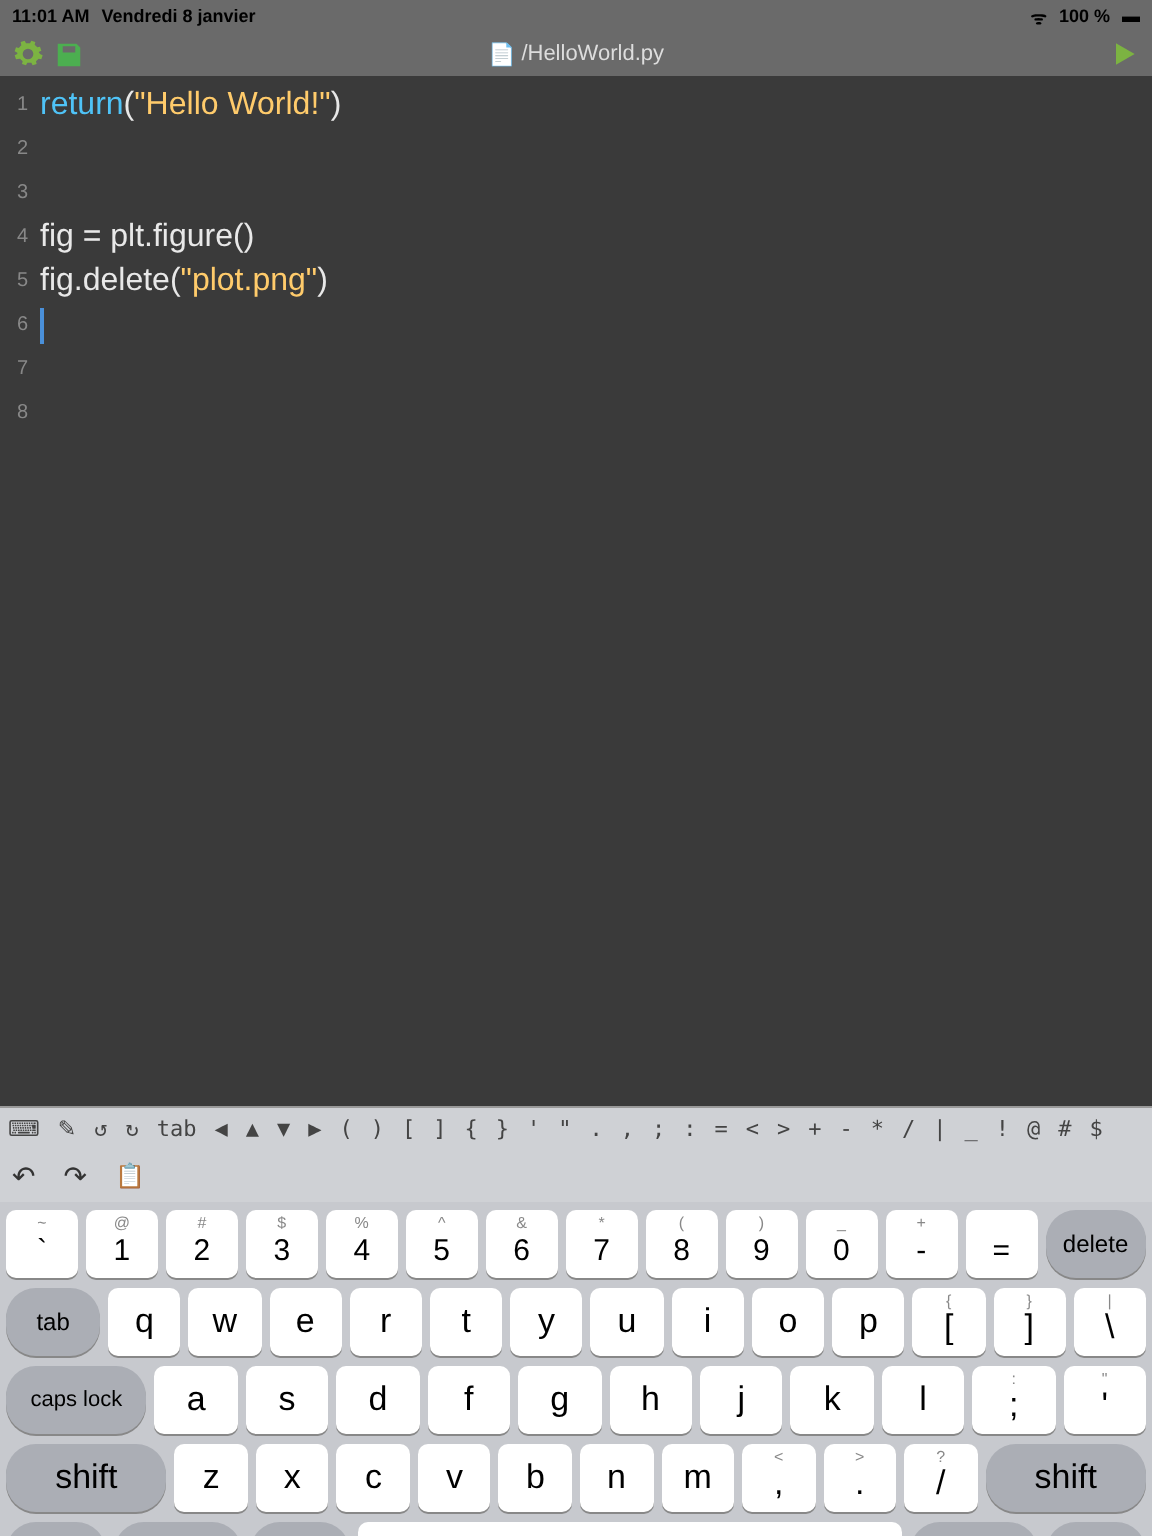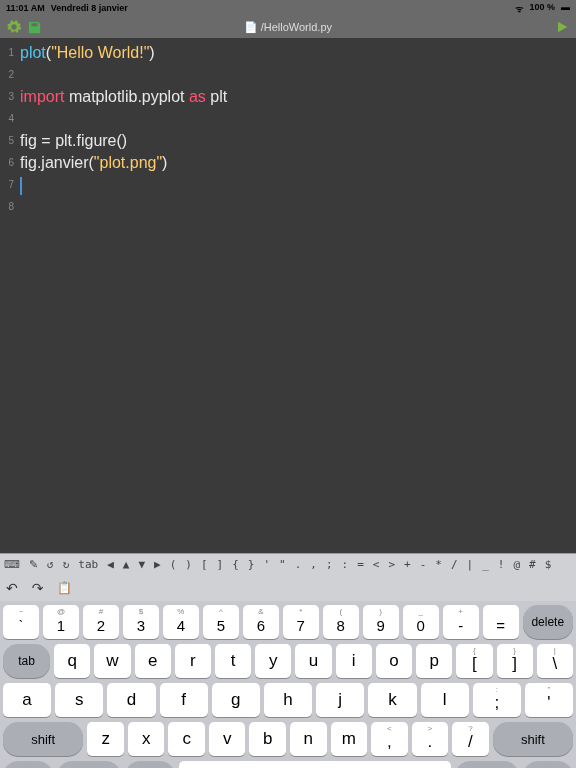--- a/index.html
+++ b/index.html
@@ -1,20 +1,20 @@
 <!DOCTYPE html>
 <html><head>
 <meta charset="utf-8">
 <style>
 * { margin:0; padding:0; box-sizing:border-box; font-family:-apple-system,Helvetica,sans-serif; }
 body { width:576px; height:768px; background:#3a3a3a; overflow:hidden; }
 
 
 .status { height:16px; background:#6a6a6a; display:flex; justify-content:space-between; align-items:center; padding:0 6px; font-size:9px; font-weight:600; color:#000; }
-.status .left, .status .right { display:flex; gap:6px; align-items:flex-start; }
+.status .left, .status .right { display:flex; gap:6px; align-items:center; }
 
 
 .toolbar { height:22px; background:#6a6a6a; display:flex; align-items:center; padding:0 6px; position:relative; }
 .toolbar .tb-left { display:flex; gap:4px; }
 .toolbar .tb-center { position:absolute; left:50%; transform:translateX(-50%); display:flex; align-items:center; gap:3px; font-size:11px; color:#ddd; }
 .toolbar .tb-right { margin-left:auto; }
 .icon { width:16px; height:16px; display:flex; align-items:center; justify-content:center; }
 
 
 .editor { height:515px; background:#3a3a3a; display:flex; font-family:Menlo,Consolas,monospace; font-size:16px; line-height:22px; }
@@ -41,21 +41,21 @@
 .key { background:#fff; border-radius:5px; box-shadow:0 1px 0 #888; height:34px; display:flex; flex-direction:column; align-items:center; justify-content:center; font-size:15px; color:#000; position:relative; }
 .key.gray { background:#abaeb5;border-radius:15px; }
 .key .sub { font-size:8px; color:#888; position:absolute; top:2px; }
 .key .main { margin-top:6px; }
 .num-row .key { flex:1; }
 .num-row .key.wide { flex:1.4; }
 .letter-row .key { flex:1; font-size:17px; }
 .letter-row .key.tab { flex:1.3; font-size:12px; }
 .letter-row .key.caps { flex:1.7; font-size:11px; }
 .letter-row .key.ret { flex:1.8; font-size:12px; }
-.letter-row .key.shift { flex:2.2; font-size:13px; }
+.letter-row .key.shift { flex:2.2; font-size:17px; }
 .bottom-row .key { height:34px; }
 .space { flex:5.5; }
 </style>
 </head>
 <body>
 
 <div class="status">
   <div class="left">
     <span>11:01 AM</span>
     <span>Vendredi 8 janvier</span>
@@ -98,26 +98,25 @@
     <div>1</div>
       <div>2</div>
       <div>3</div>
       <div>4</div>
     <div>5</div>
       <div>6</div>
       <div>7</div>
       <div>8</div>
   </div>
   <div class="code">
-    <div class="line"><span class="kw1">plot</span><span>(</span><span class="str">"Hello World!"</span><span>)</span></div>
+    <div class="line"><span class="kw1">return</span><span>(</span><span class="str">"Hello World!"</span><span>)</span></div>
     <div class="line"></div>
-    <div class="line"><span class="kw2">import</span><span> matplotlib.pyplot </span><span class="kw2">as</span><span> plt</span></div>
     <div class="line"></div>
     <div class="line"><span>fig = plt.figure()</span></div>
-    <div class="line"><span>fig.janvier(</span><span class="str">"plot.png"</span><span>)</span></div>
+    <div class="line"><span>fig.delete(</span><span class="str">"plot.png"</span><span>)</span></div>
     <div class="line"><span class="cursor"></span></div>
   </div>
 </div>
 
 <div class="accessory">
   <span>⌨</span>
   <span>✎</span>
   <span class="acc">↺</span>
   <span class="acc">↻</span>
   <span class="acc">tab</span>
@@ -236,20 +235,23 @@
     <div class="key">
         <span class="sub">}</span>
         <span class="main">]</span>
       </div>
     <div class="key">
         <span class="sub">|</span>
         <span class="main">\</span>
       </div>
   </div>
   <div class="krow letter-row">
+    <div class="key gray caps">
+        <span>caps lock</span>
+      </div>
     <div class="key">a</div>
     <div class="key">s</div>
     <div class="key">d</div>
     <div class="key">f</div>
     <div class="key">g</div>
     <div class="key">h</div>
     <div class="key">j</div>
     <div class="key">k</div>
     <div class="key">l</div>
     <div class="key">

